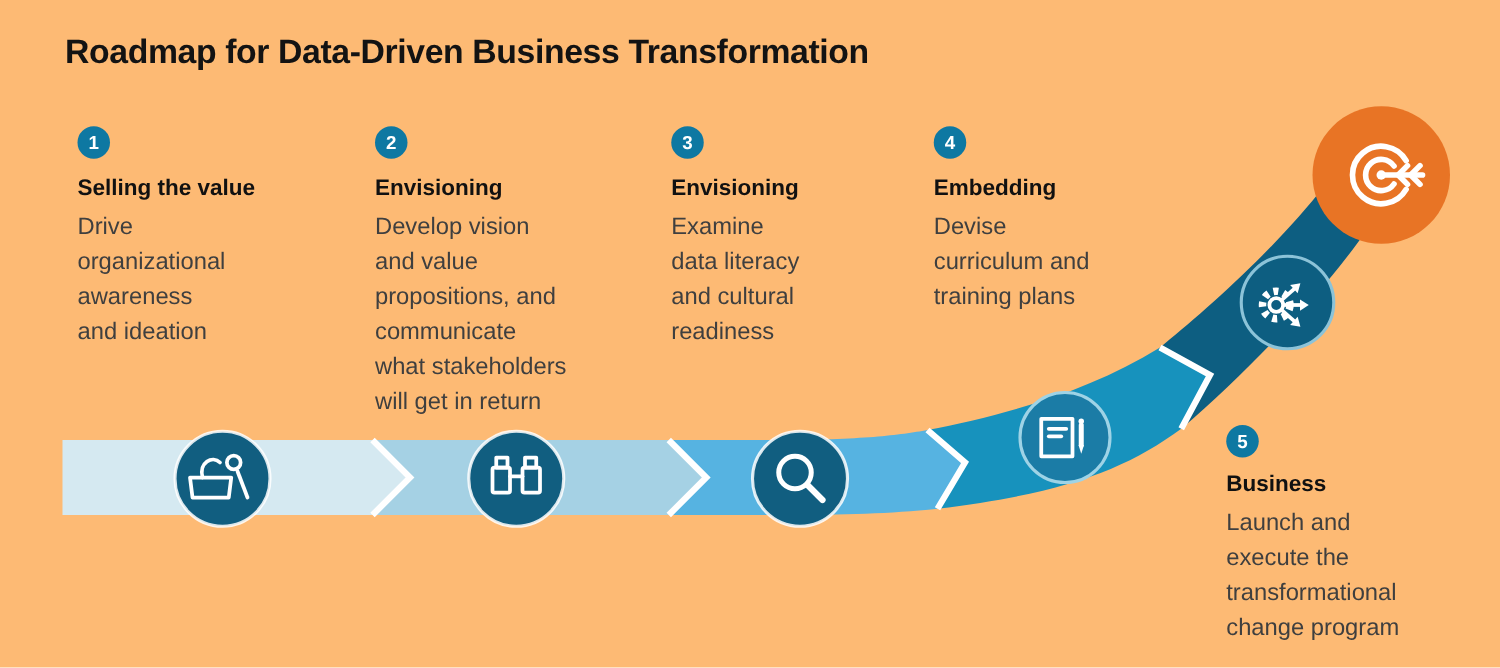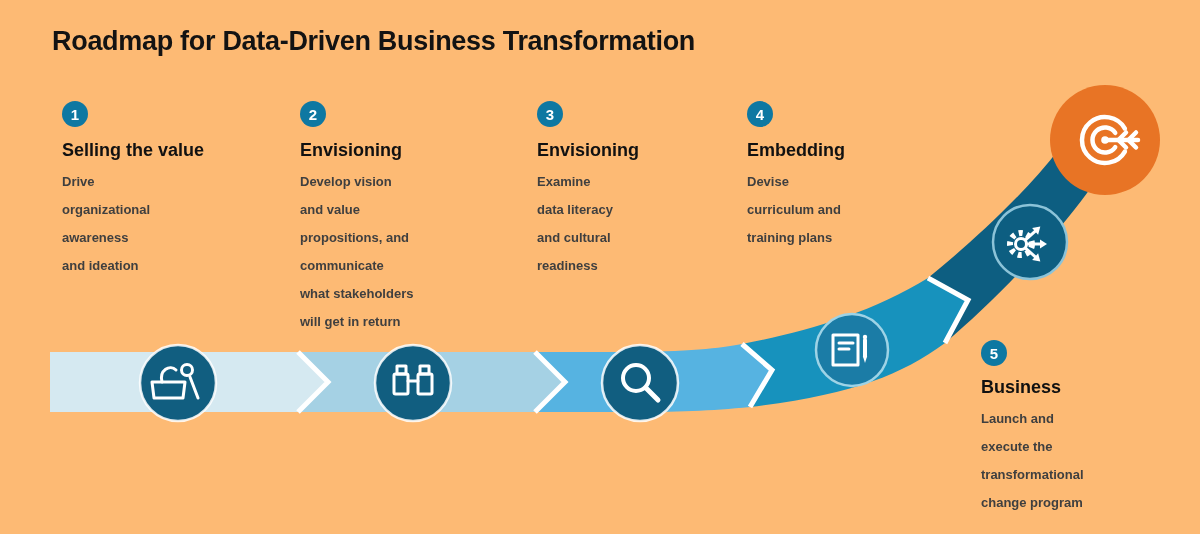--- a/index.html
+++ b/index.html
@@ -24,21 +24,21 @@
     display:flex;align-items:center;justify-content:center;
     position:absolute;left:0;
   }
   .heading{
     position:absolute;left:0;
     font-size:18px;font-weight:700;color:#111111;
     white-space:nowrap;
   }
   .body{
     position:absolute;left:0;
-    font-size:13px;font-weight:700;color:#3f3f3f;
+    font-size:19px;font-weight:400;color:#3f3f3f;
     line-height:28px;white-space:pre-line;
   }
   
   .step1{left:62px;top:0;}  .step2{left:300px;top:0;}
   .step3{left:537px;top:0;} .step4{left:747px;top:0;}
   .step5{left:981px;top:0;}
   .step1 .badge,.step2 .badge,.step3 .badge,.step4 .badge{top:101px;}
   .step1 .heading,.step2 .heading,.step3 .heading,.step4 .heading{top:140px;}
   .step1 .body,.step2 .body,.step3 .body,.step4 .body{top:168px;}
   .step5 .badge{top:340px;}

